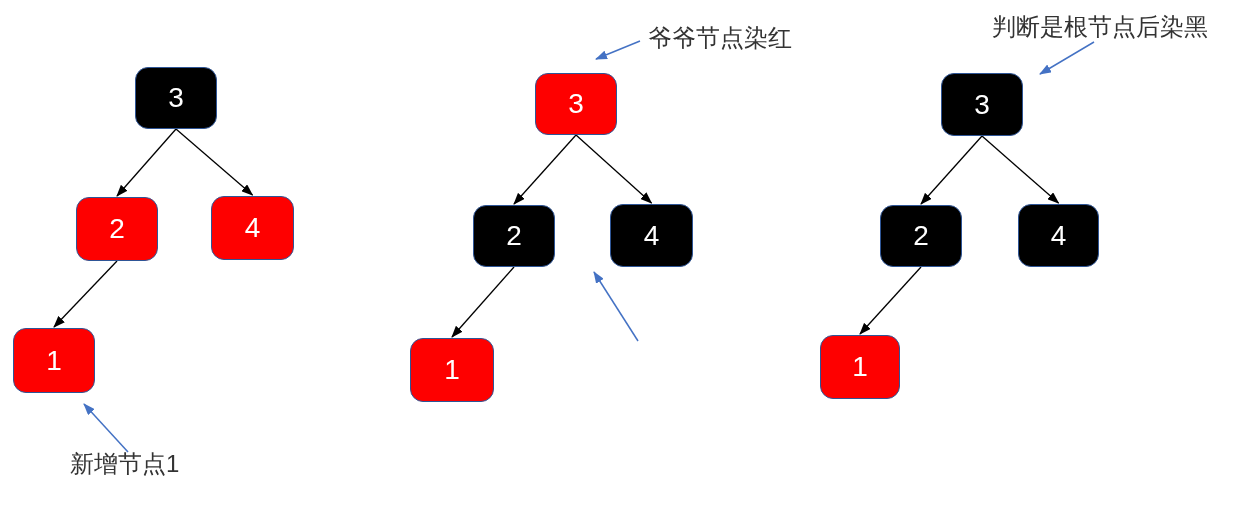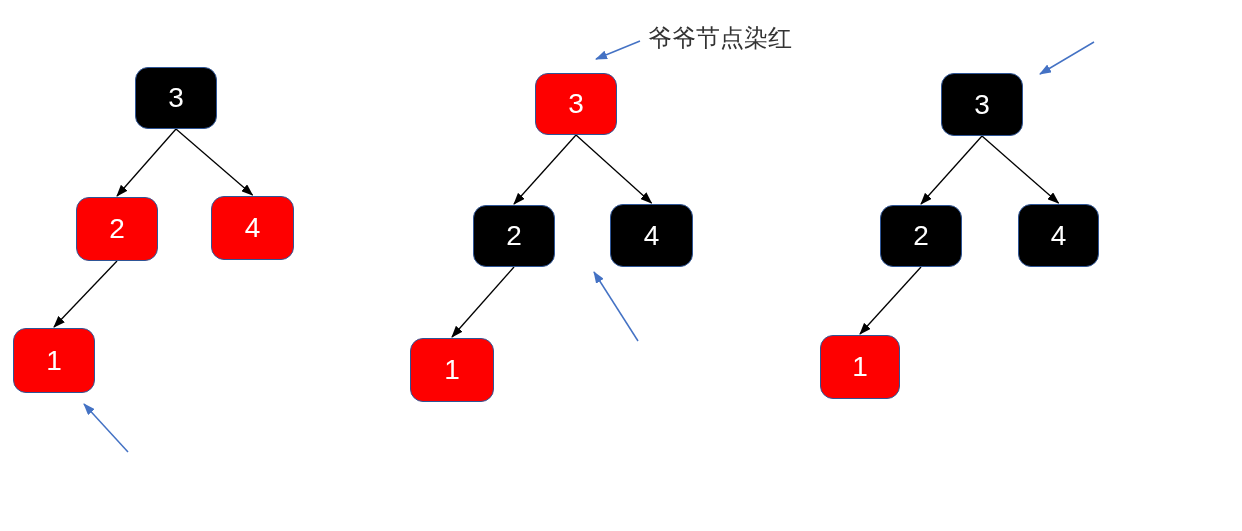--- a/index.html
+++ b/index.html
@@ -107,14 +107,16 @@
     </div>
     <div class="tree-node" style="left: 880px; top: 205px; width: 82px; height: 62px; background: rgb(0, 0, 0); border: 1.5px solid rgb(46, 85, 150);">
       <span class="node-label" style="color: rgb(255, 255, 255);">2</span>
     </div>
     <div class="tree-node" style="left: 1018px; top: 204px; width: 81px; height: 63px; background: rgb(0, 0, 0); border: 1.5px solid rgb(46, 85, 150);">
       <span class="node-label" style="color: rgb(255, 255, 255);">4</span>
     </div>
     <div class="tree-node" style="left: 820px; top: 335px; width: 80px; height: 64px; background: rgb(254, 0, 0); border: 1.5px solid rgb(46, 85, 150);">
       <span class="node-label" style="color: rgb(255, 255, 255);">1</span>
     </div>
+    <div class="annotation-text" style="left: 70px; top: 450px; color: rgb(51, 51, 51);">新增节点1</div>
     <div class="annotation-text" style="left: 648px; top: 24px; color: rgb(51, 51, 51);">爷爷节点染红</div>
+    <div class="annotation-text" style="left: 992px; top: 13px; color: rgb(51, 51, 51);">判断是根节点后染黑</div>
   </div>
 
 </body></html>

